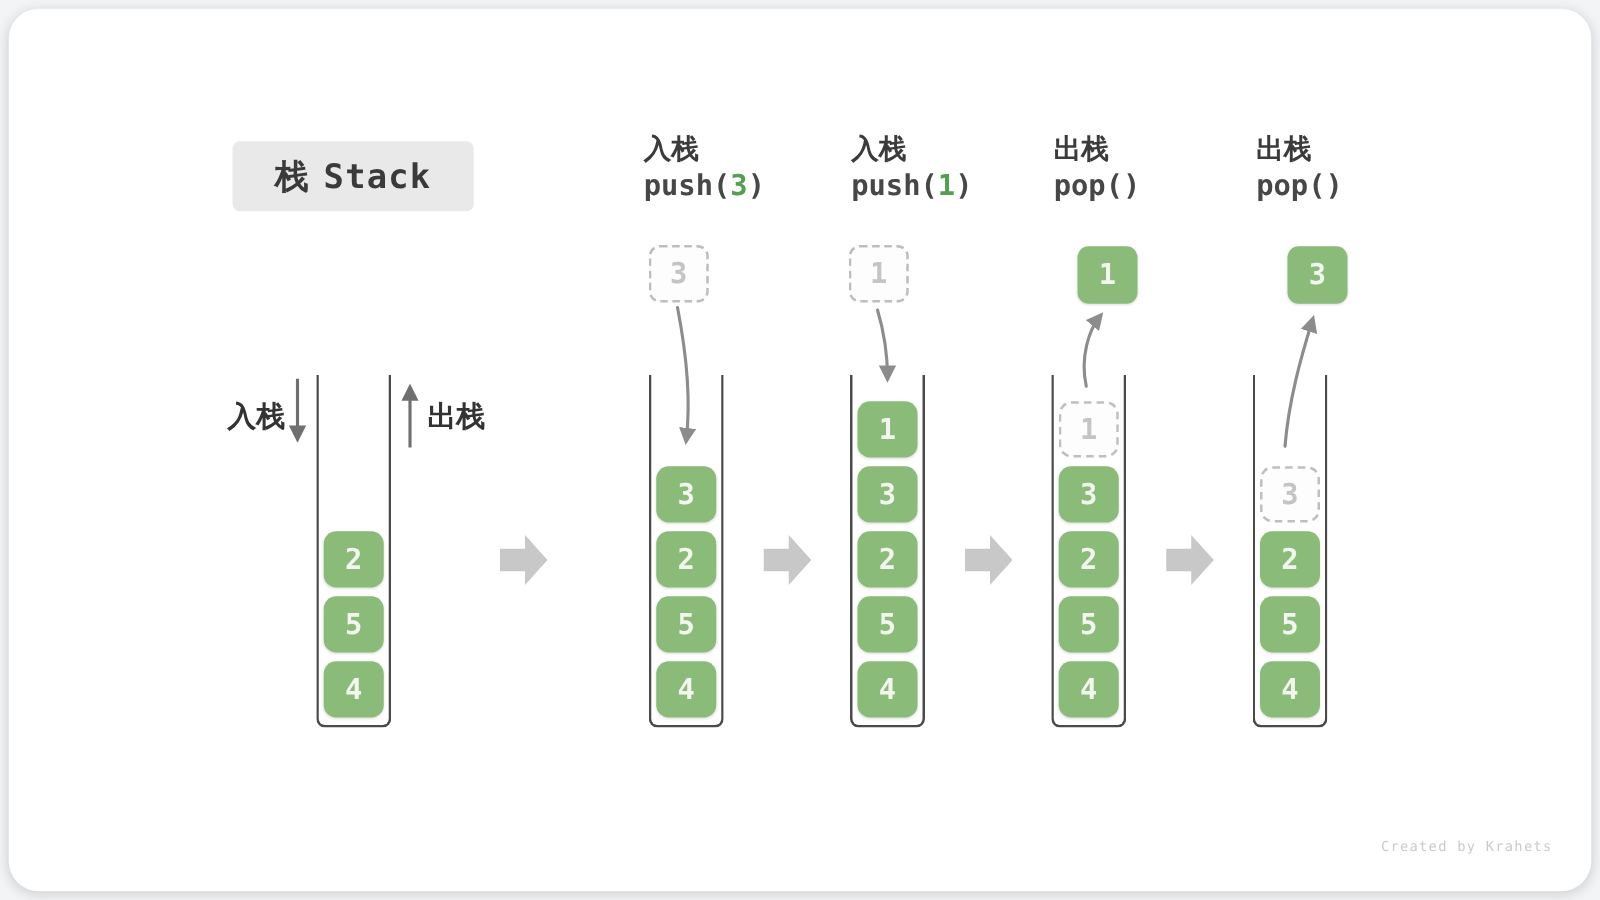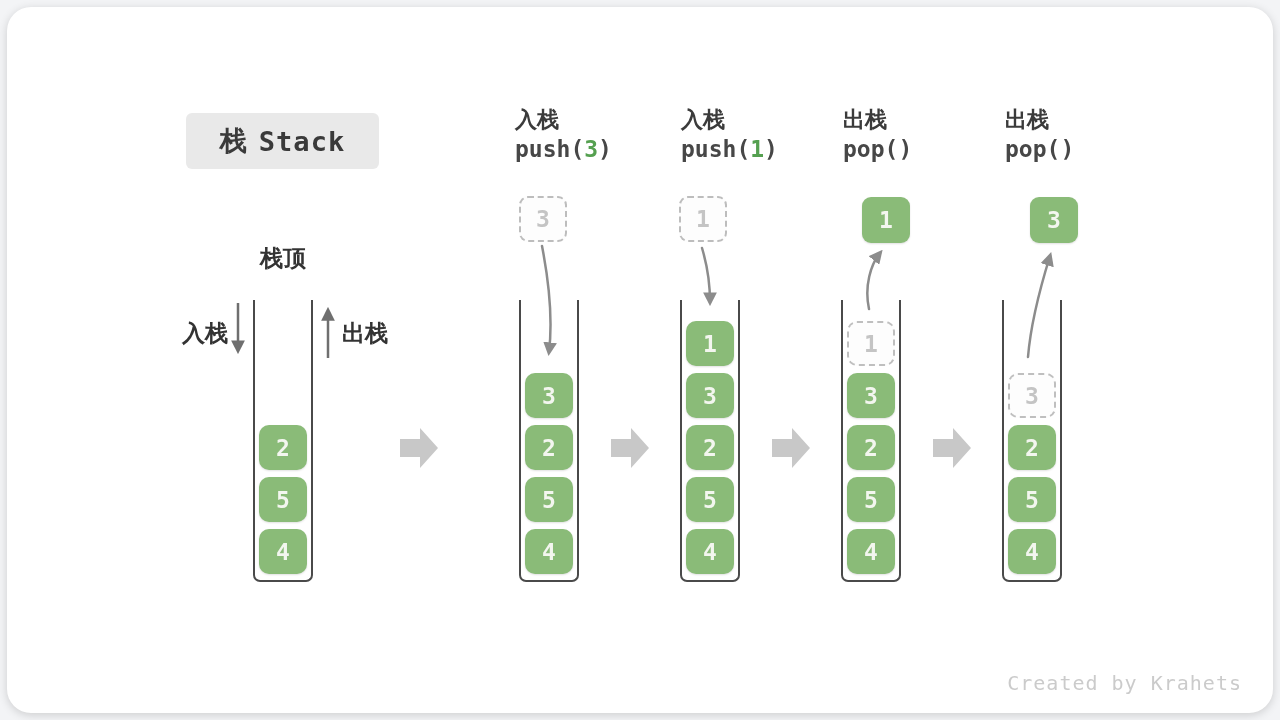--- a/index.html
+++ b/index.html
@@ -27,21 +27,21 @@
   .cell.ghost{background:#fdfdfd;border:2px dashed #bfbfbf;color:#c4c4c4;box-sizing:border-box;box-shadow:none;}
   .float-box{position:absolute;width:48px;height:46px;border-radius:9px;
         display:flex;align-items:center;justify-content:center;
         font-family:"DejaVu Sans Mono",monospace;font-size:23px;font-weight:600;}
   .float-box.dashed{background:#fdfdfd;border:2px dashed #bdbdbd;color:#c4c4c4;box-sizing:border-box;}
   .float-box.solid{background:#8abb78;color:#f3f6ef;box-shadow:0 1px 2px rgba(0,0,0,0.12);}
   
   .lbl{position:absolute;font-size:23px;font-weight:bold;color:#333333;}
   .lbl.center{width:120px;text-align:center;}
   .watermark{position:absolute;right:38px;top:671px;font-family:"DejaVu Sans Mono",monospace;
-        font-size:20px;color:#cbcbcb;letter-spacing:1px;}
+        font-size:11px;color:#cbcbcb;letter-spacing:1px;}
   svg.overlay{position:absolute;left:0;top:0;width:1280px;height:720px;pointer-events:none;}
 </style>
 </head>
 <body>
 
 <div class="canvas">
   <div class="card"></div>
 
   <div class="title-chip">
     <span>栈</span>
@@ -95,21 +95,20 @@
   <div class="cell" style="left:847px;top:373px">3</div>
   <div class="cell" style="left:847px;top:425px">2</div>
   <div class="cell" style="left:847px;top:477px">5</div>
   <div class="cell" style="left:847px;top:529px">4</div>
 
   <div class="cell ghost" style="left:1008px;top:373px">3</div>
   <div class="cell" style="left:1008px;top:425px">2</div>
   <div class="cell" style="left:1008px;top:477px">5</div>
   <div class="cell" style="left:1008px;top:529px">4</div>
 
-  <div class="lbl center" style="left:223px;top:243px">栈顶</div>
   <div class="lbl" style="left:182px;top:318px">入栈</div>
   <div class="lbl" style="left:342px;top:318px">出栈</div>
 
   <svg class="overlay">
     <defs>
       <marker id="ah-dark" viewBox="0 0 10 10" refX="7" refY="5" markerWidth="5.5" markerHeight="5.5" orient="auto-start-reverse">
         <path d="M0,0 L10,5 L0,10 z" fill="#6f6f6f"></path>
       </marker>
       <marker id="ah-mid" viewBox="0 0 10 10" refX="7" refY="5" markerWidth="5.5" markerHeight="5.5" orient="auto-start-reverse">
         <path d="M0,0 L10,5 L0,10 z" fill="#8c8c8c"></path>

